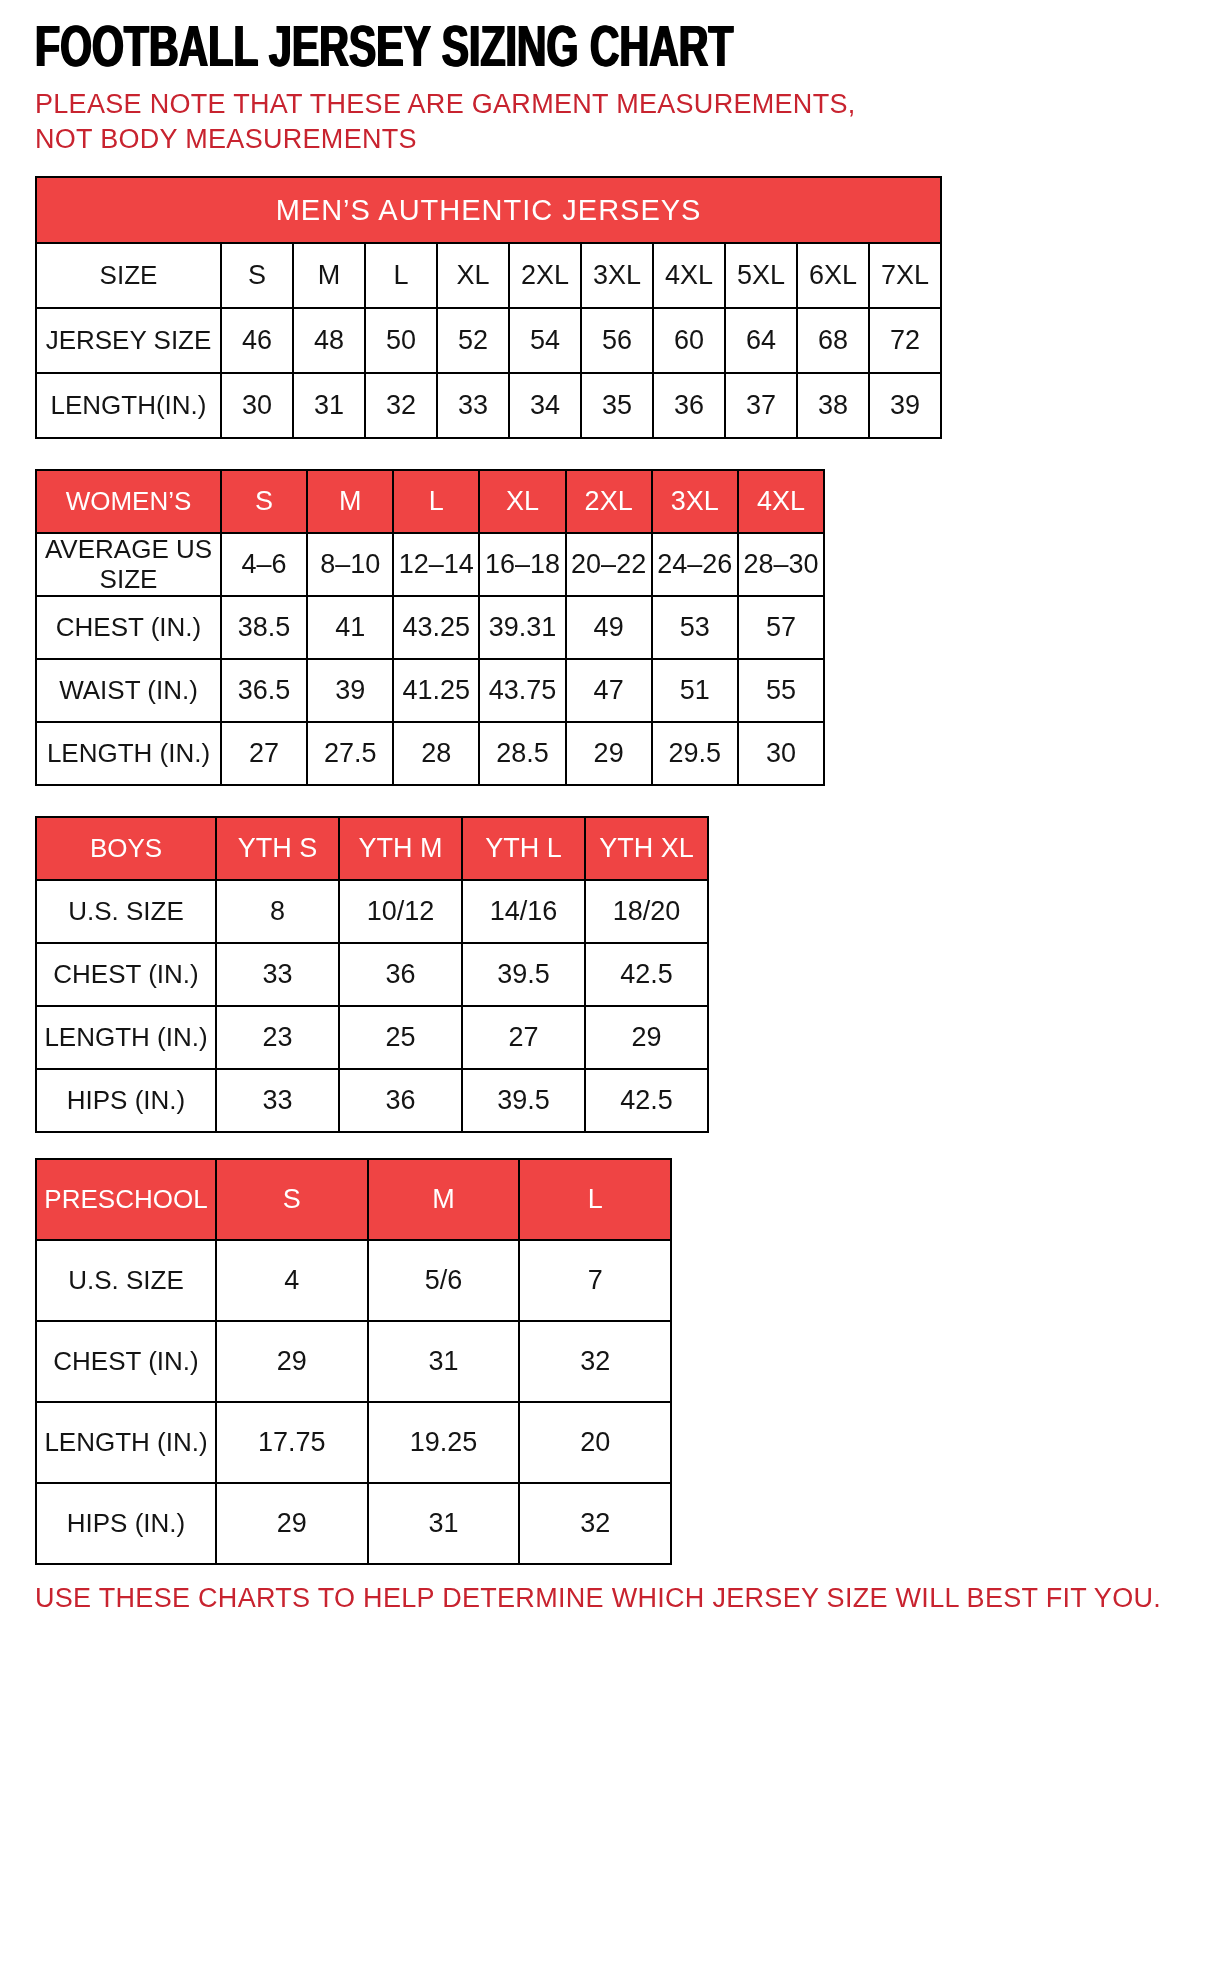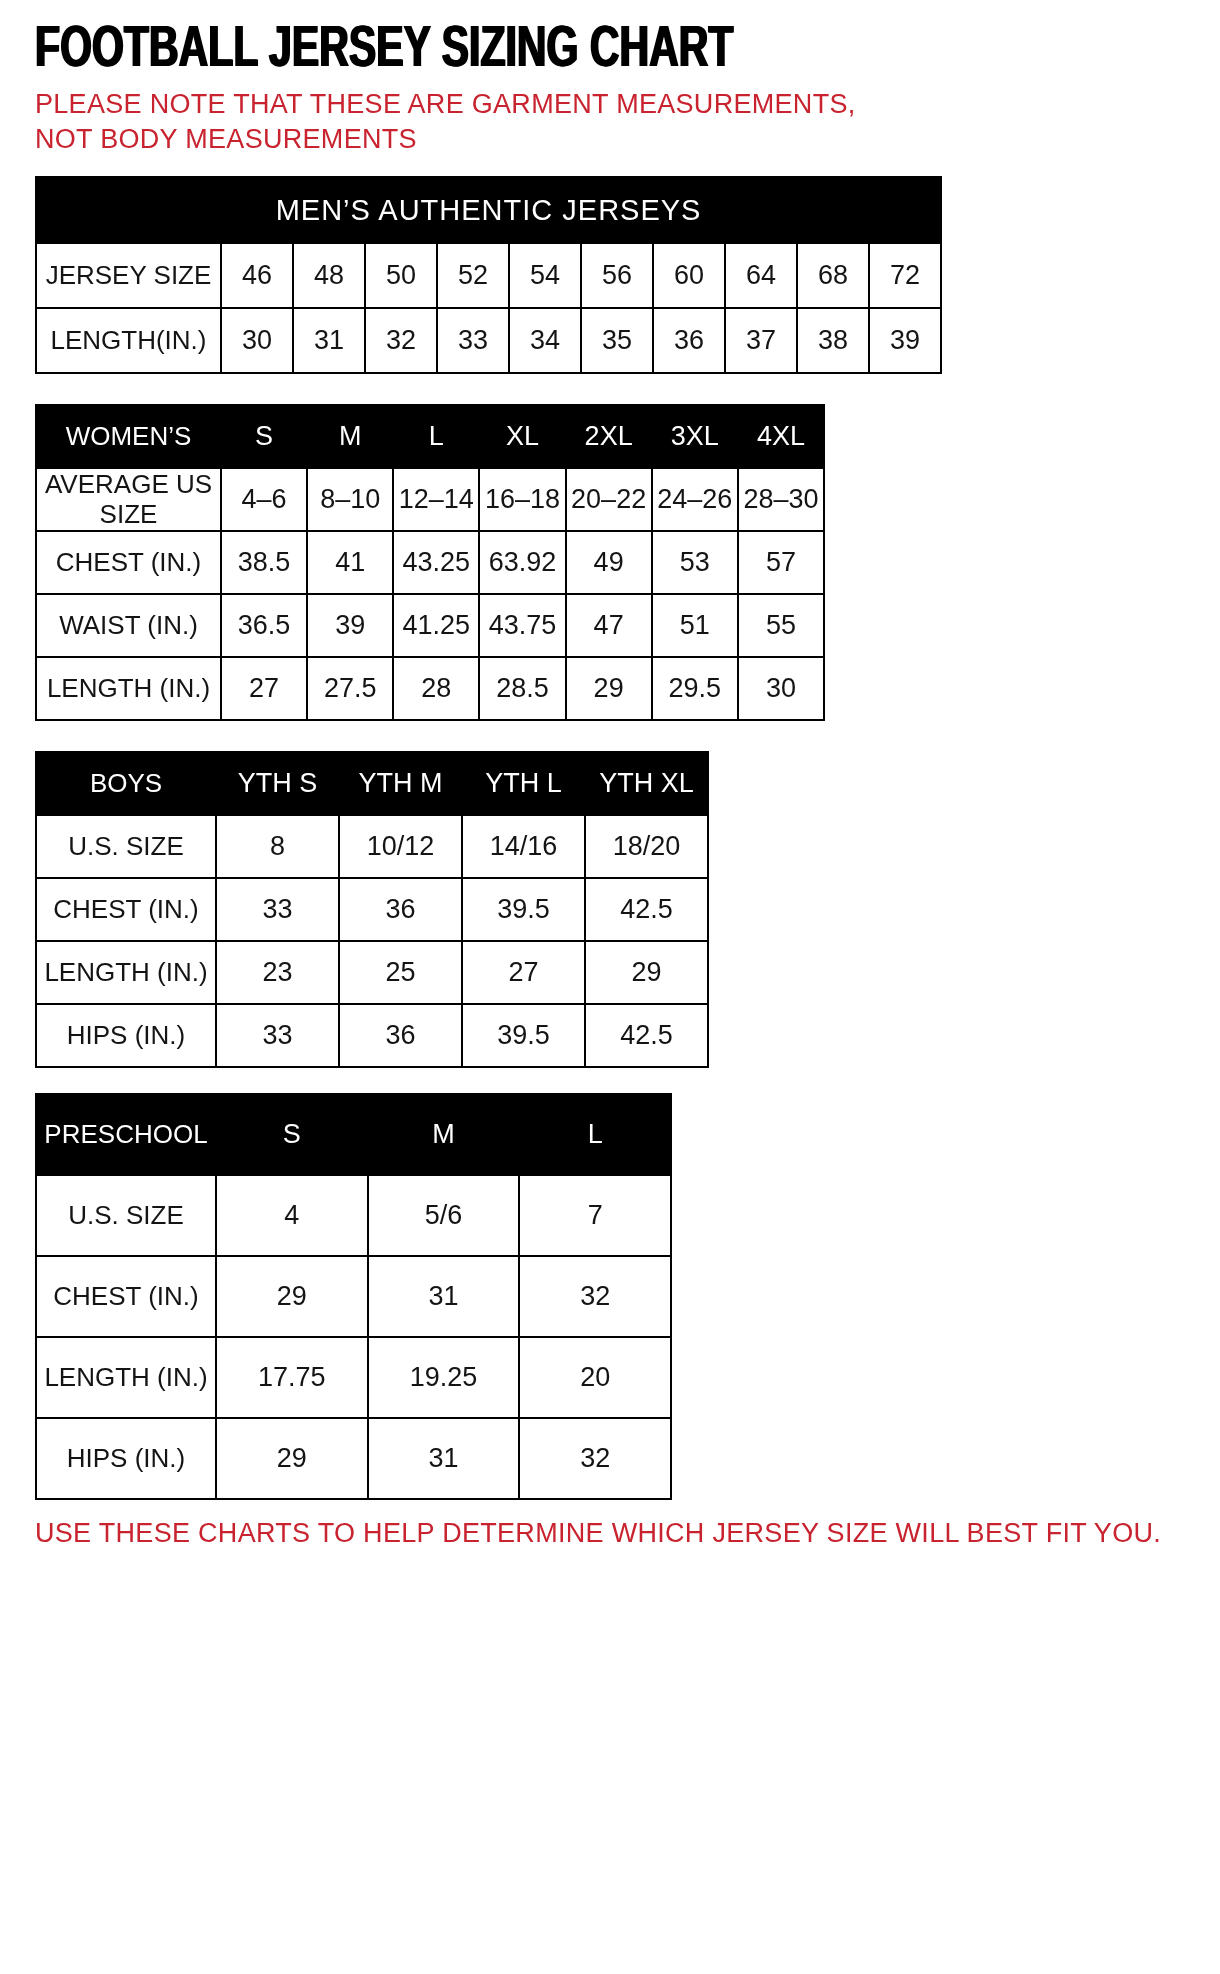--- a/index.html
+++ b/index.html
@@ -25,21 +25,21 @@
   .note.bottom { max-width:1150px; margin-top:13px; }
 
   table {
     border-collapse:collapse; table-layout:fixed;
     margin-bottom:30px;
   }
   td {
     border:2.5px solid #000; text-align:center; vertical-align:middle;
     font-size:27px; padding:0 2px; overflow:hidden;
   }
-  .gray { background:#000000; color:#ffffff; }
+  .gray { background:#ef4444; color:#ffffff; }
   .lbl  { font-size:26px; line-height:1.15; }
 
   table.mens      { width:905px; }
   table.mens td   { height:65px; }
   table.mens td.ttl { height:66px; font-size:29px; letter-spacing:1px; }
 
   table.womens    { width:790px;padding-left:48px; }
   table.womens td { height:63px; }
 
   table.boys      { width:674px; margin-bottom:25px; }
@@ -58,20 +58,33 @@
   <p class="note">PLEASE NOTE THAT THESE ARE GARMENT MEASUREMENTS, NOT BODY MEASUREMENTS</p>
 
   <table class="mens">
     <colgroup>
         <col style="width:185px">
         <col span="10" style="width:72px">
       </colgroup>
     <tbody>
     <tr>
       <td colspan="11" class="gray ttl">MEN’S AUTHENTIC JERSEYS</td>
+    </tr>
+    <tr>
+      <td class="lbl">SIZE</td>
+      <td>S</td>
+      <td>M</td>
+      <td>L</td>
+      <td>XL</td>
+      <td>2XL</td>
+      <td>3XL</td>
+      <td>4XL</td>
+      <td>5XL</td>
+      <td>6XL</td>
+      <td>7XL</td>
     </tr>
     <tr>
       <td class="lbl">JERSEY SIZE</td>
       <td>46</td>
       <td>48</td>
       <td>50</td>
       <td>52</td>
       <td>54</td>
       <td>56</td>
       <td>60</td>
@@ -118,21 +131,21 @@
       <td>16–18</td>
       <td>20–22</td>
       <td>24–26</td>
       <td>28–30</td>
     </tr>
     <tr>
       <td class="lbl">CHEST (IN.)</td>
       <td>38.5</td>
       <td>41</td>
       <td>43.25</td>
-      <td>63.92</td>
+      <td>39.31</td>
       <td>49</td>
       <td>53</td>
       <td>57</td>
     </tr>
     <tr>
       <td class="lbl">WAIST (IN.)</td>
       <td>36.5</td>
       <td>39</td>
       <td>41.25</td>
       <td>43.75</td>

